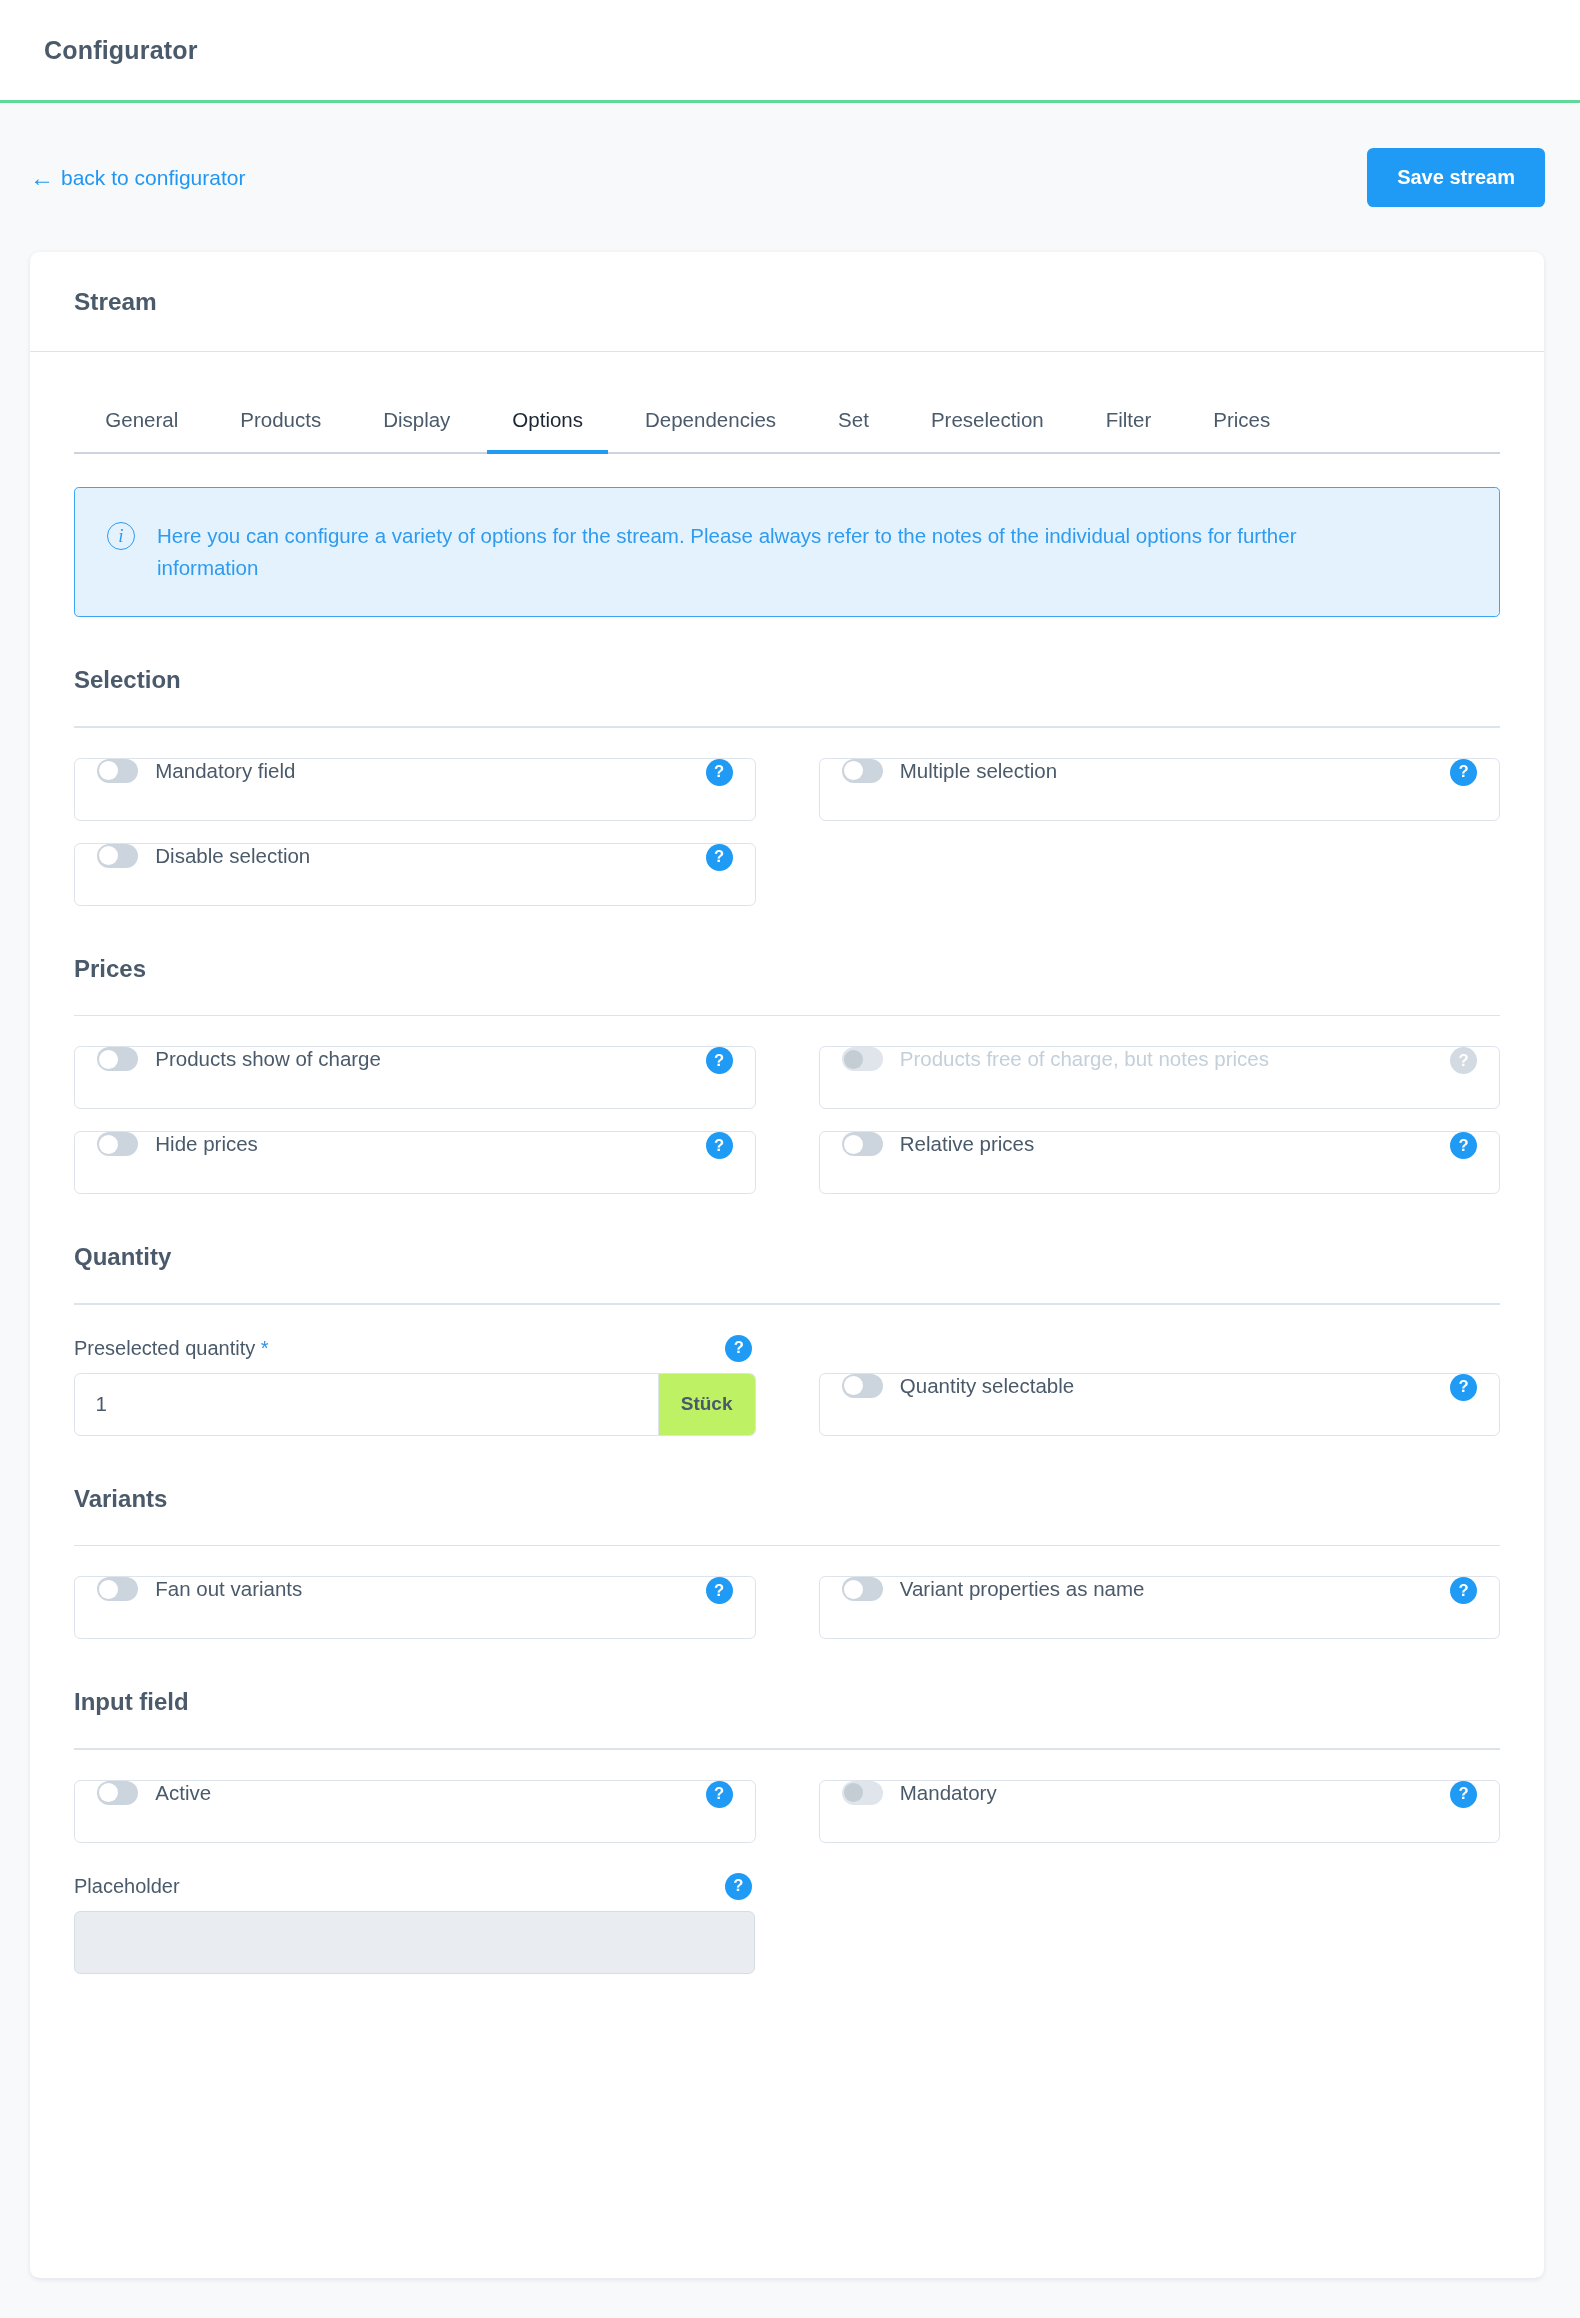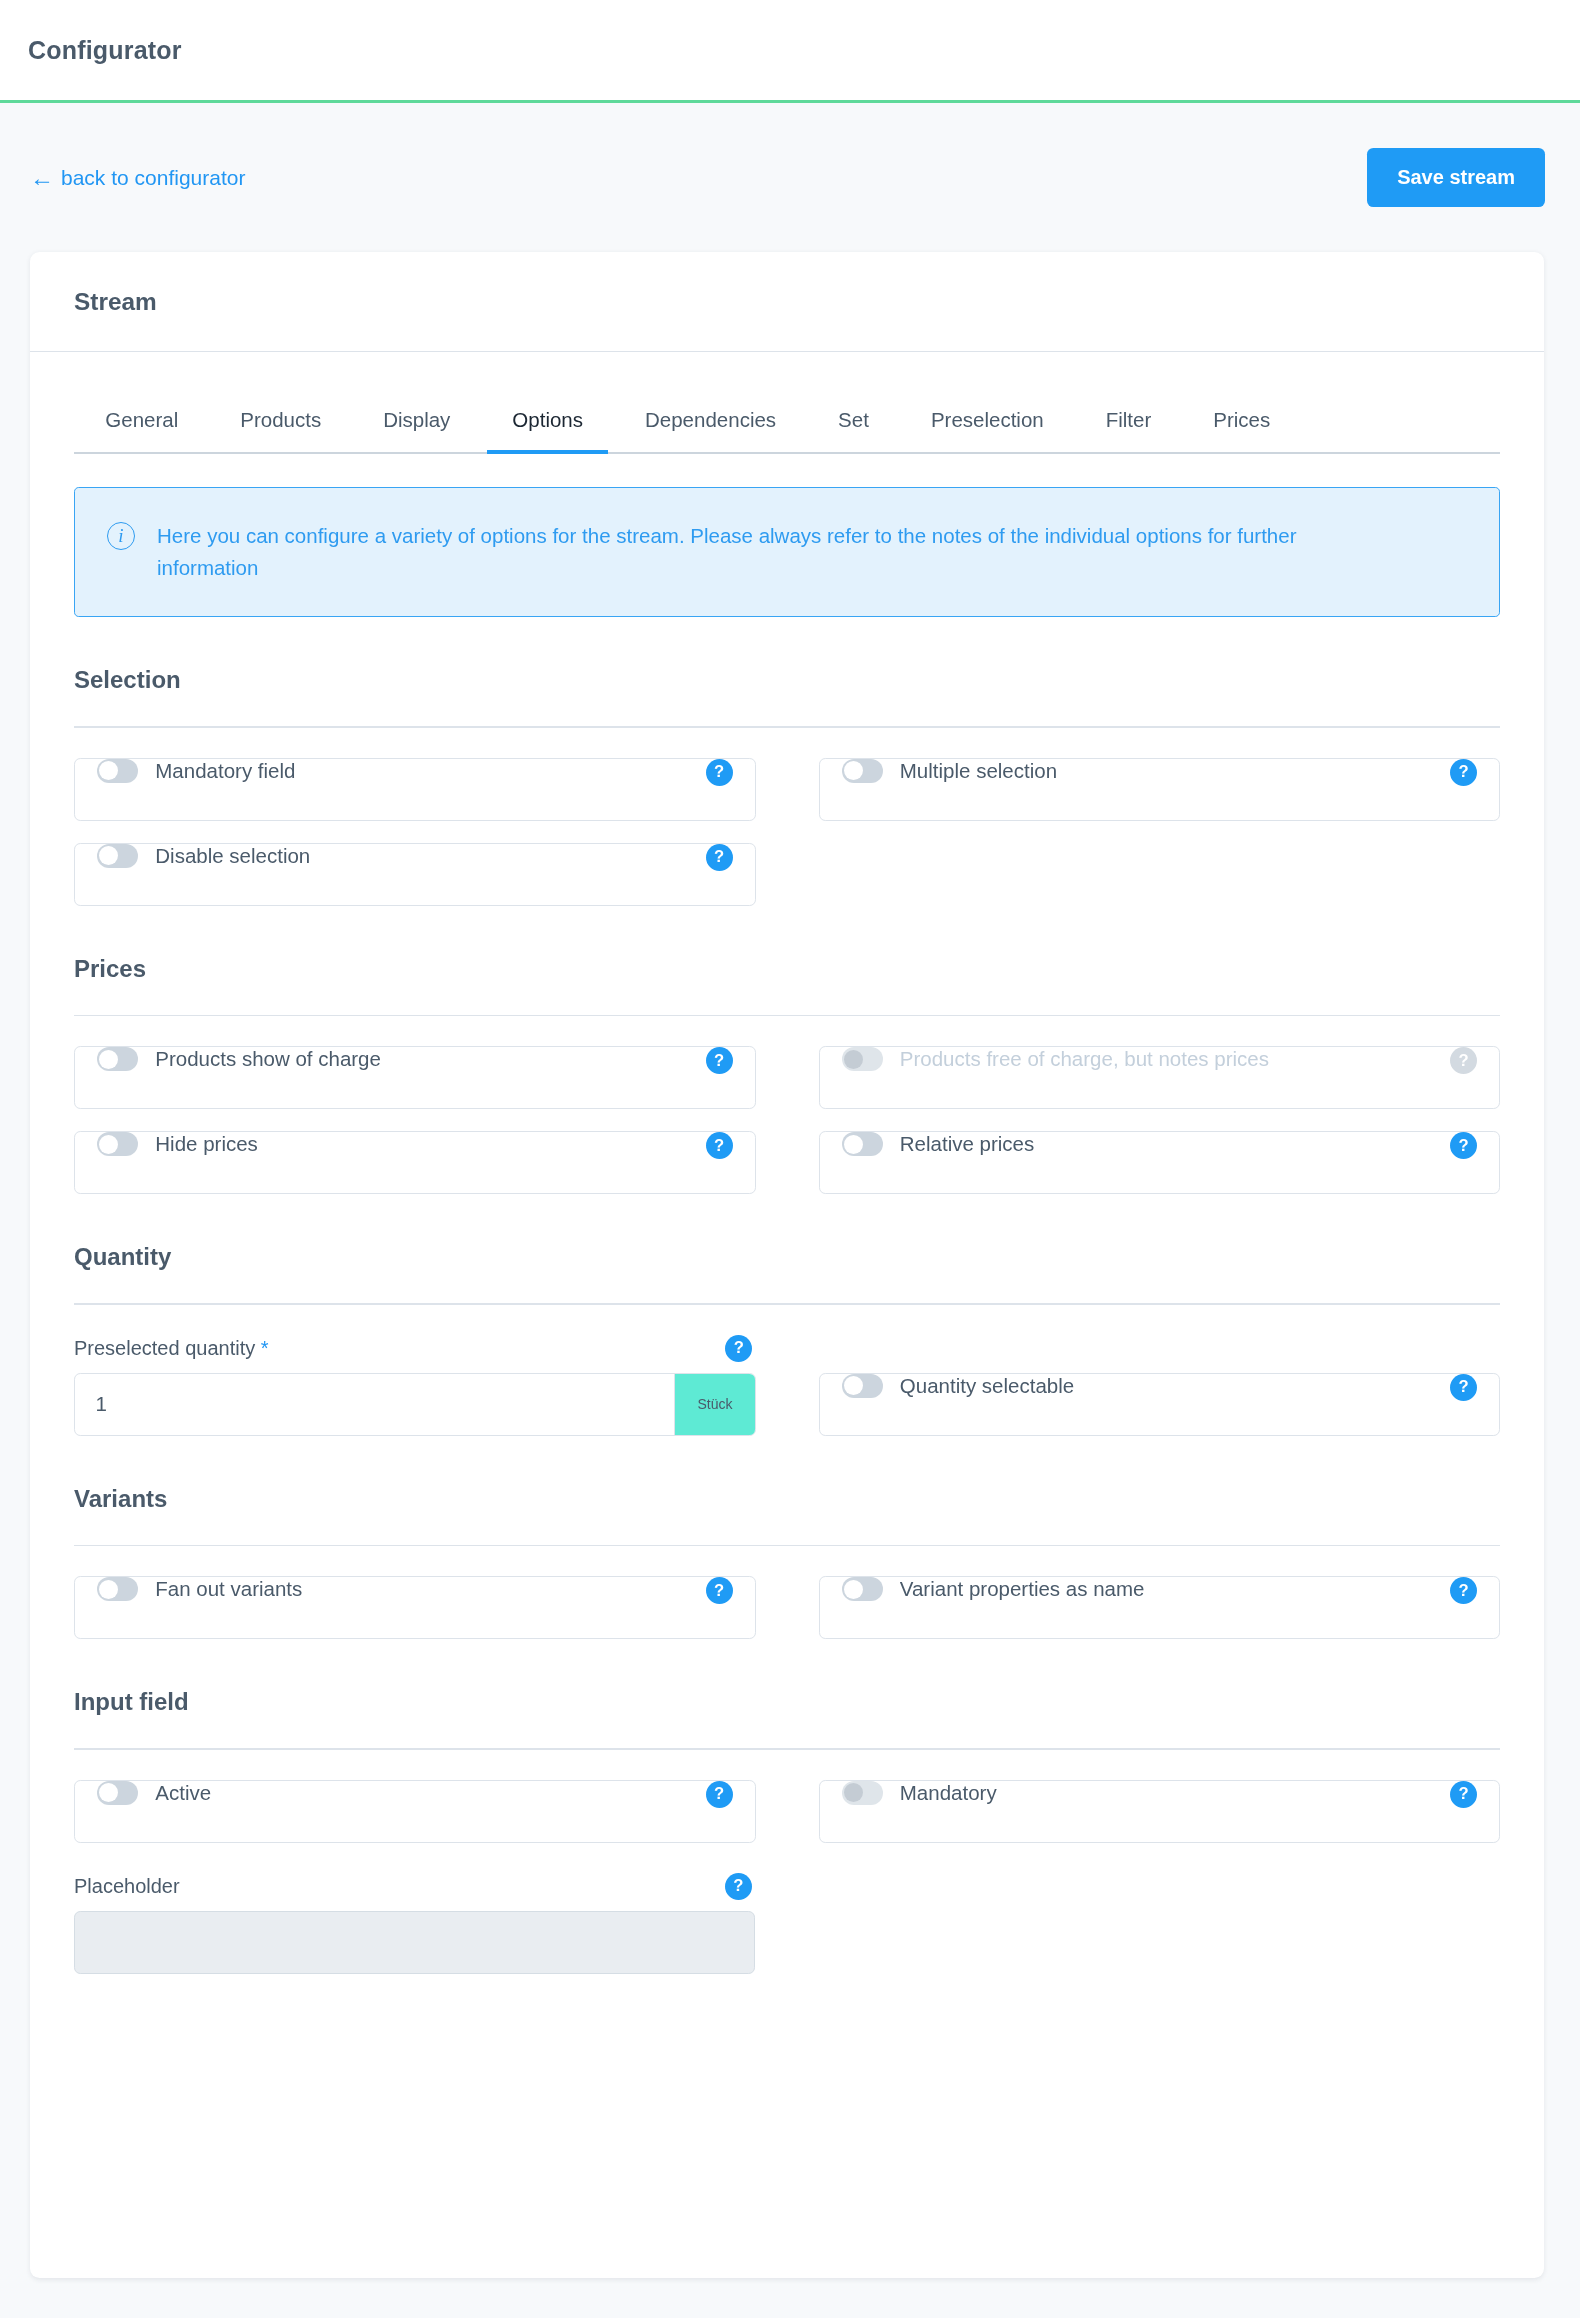--- a/index.html
+++ b/index.html
@@ -12,21 +12,21 @@
     -webkit-font-smoothing: antialiased;
   }
 
   
   .topbar {
     height: 103px;
     background: #ffffff;
     border-bottom: 3.2px solid #5ed99a;
     display: flex;
     align-items: center;
-    padding: 0 28px;
+    padding: 0 44px;
   }
   .topbar-title {
     font-size: 25px;
     font-weight: 700;
     color: #4a5a6a;
     letter-spacing: 0.2px;
   }
 
   
   .actionrow {
@@ -247,27 +247,28 @@
     border: none;
     outline: none;
     font-size: 20.5px;
     color: #4a5a6a;
     padding: 0 20.5px;
     font-family: "Liberation Sans", sans-serif;
     background: transparent;
   }
   .input-addon {
     flex: 0 0 auto;
-    background: #5eead4;
+    background: #bef264;
     border-left: 1.6px solid #dde3ea;
     display: flex;
     align-items: center;
     padding: 0 22px;
-    font-size: 14px;
-    color: #4a5a6a;
+    font-size: 19px;
+    color: #4a5a6a;
+    font-weight: bold;
   }
 
   .input-plain {
     width: 100%;
     height: 63px;
     border: 1.6px solid #d5dde4;
     border-radius: 6.3px;
     background: #e9edf1;
     outline: none;
     font-size: 20.5px;

